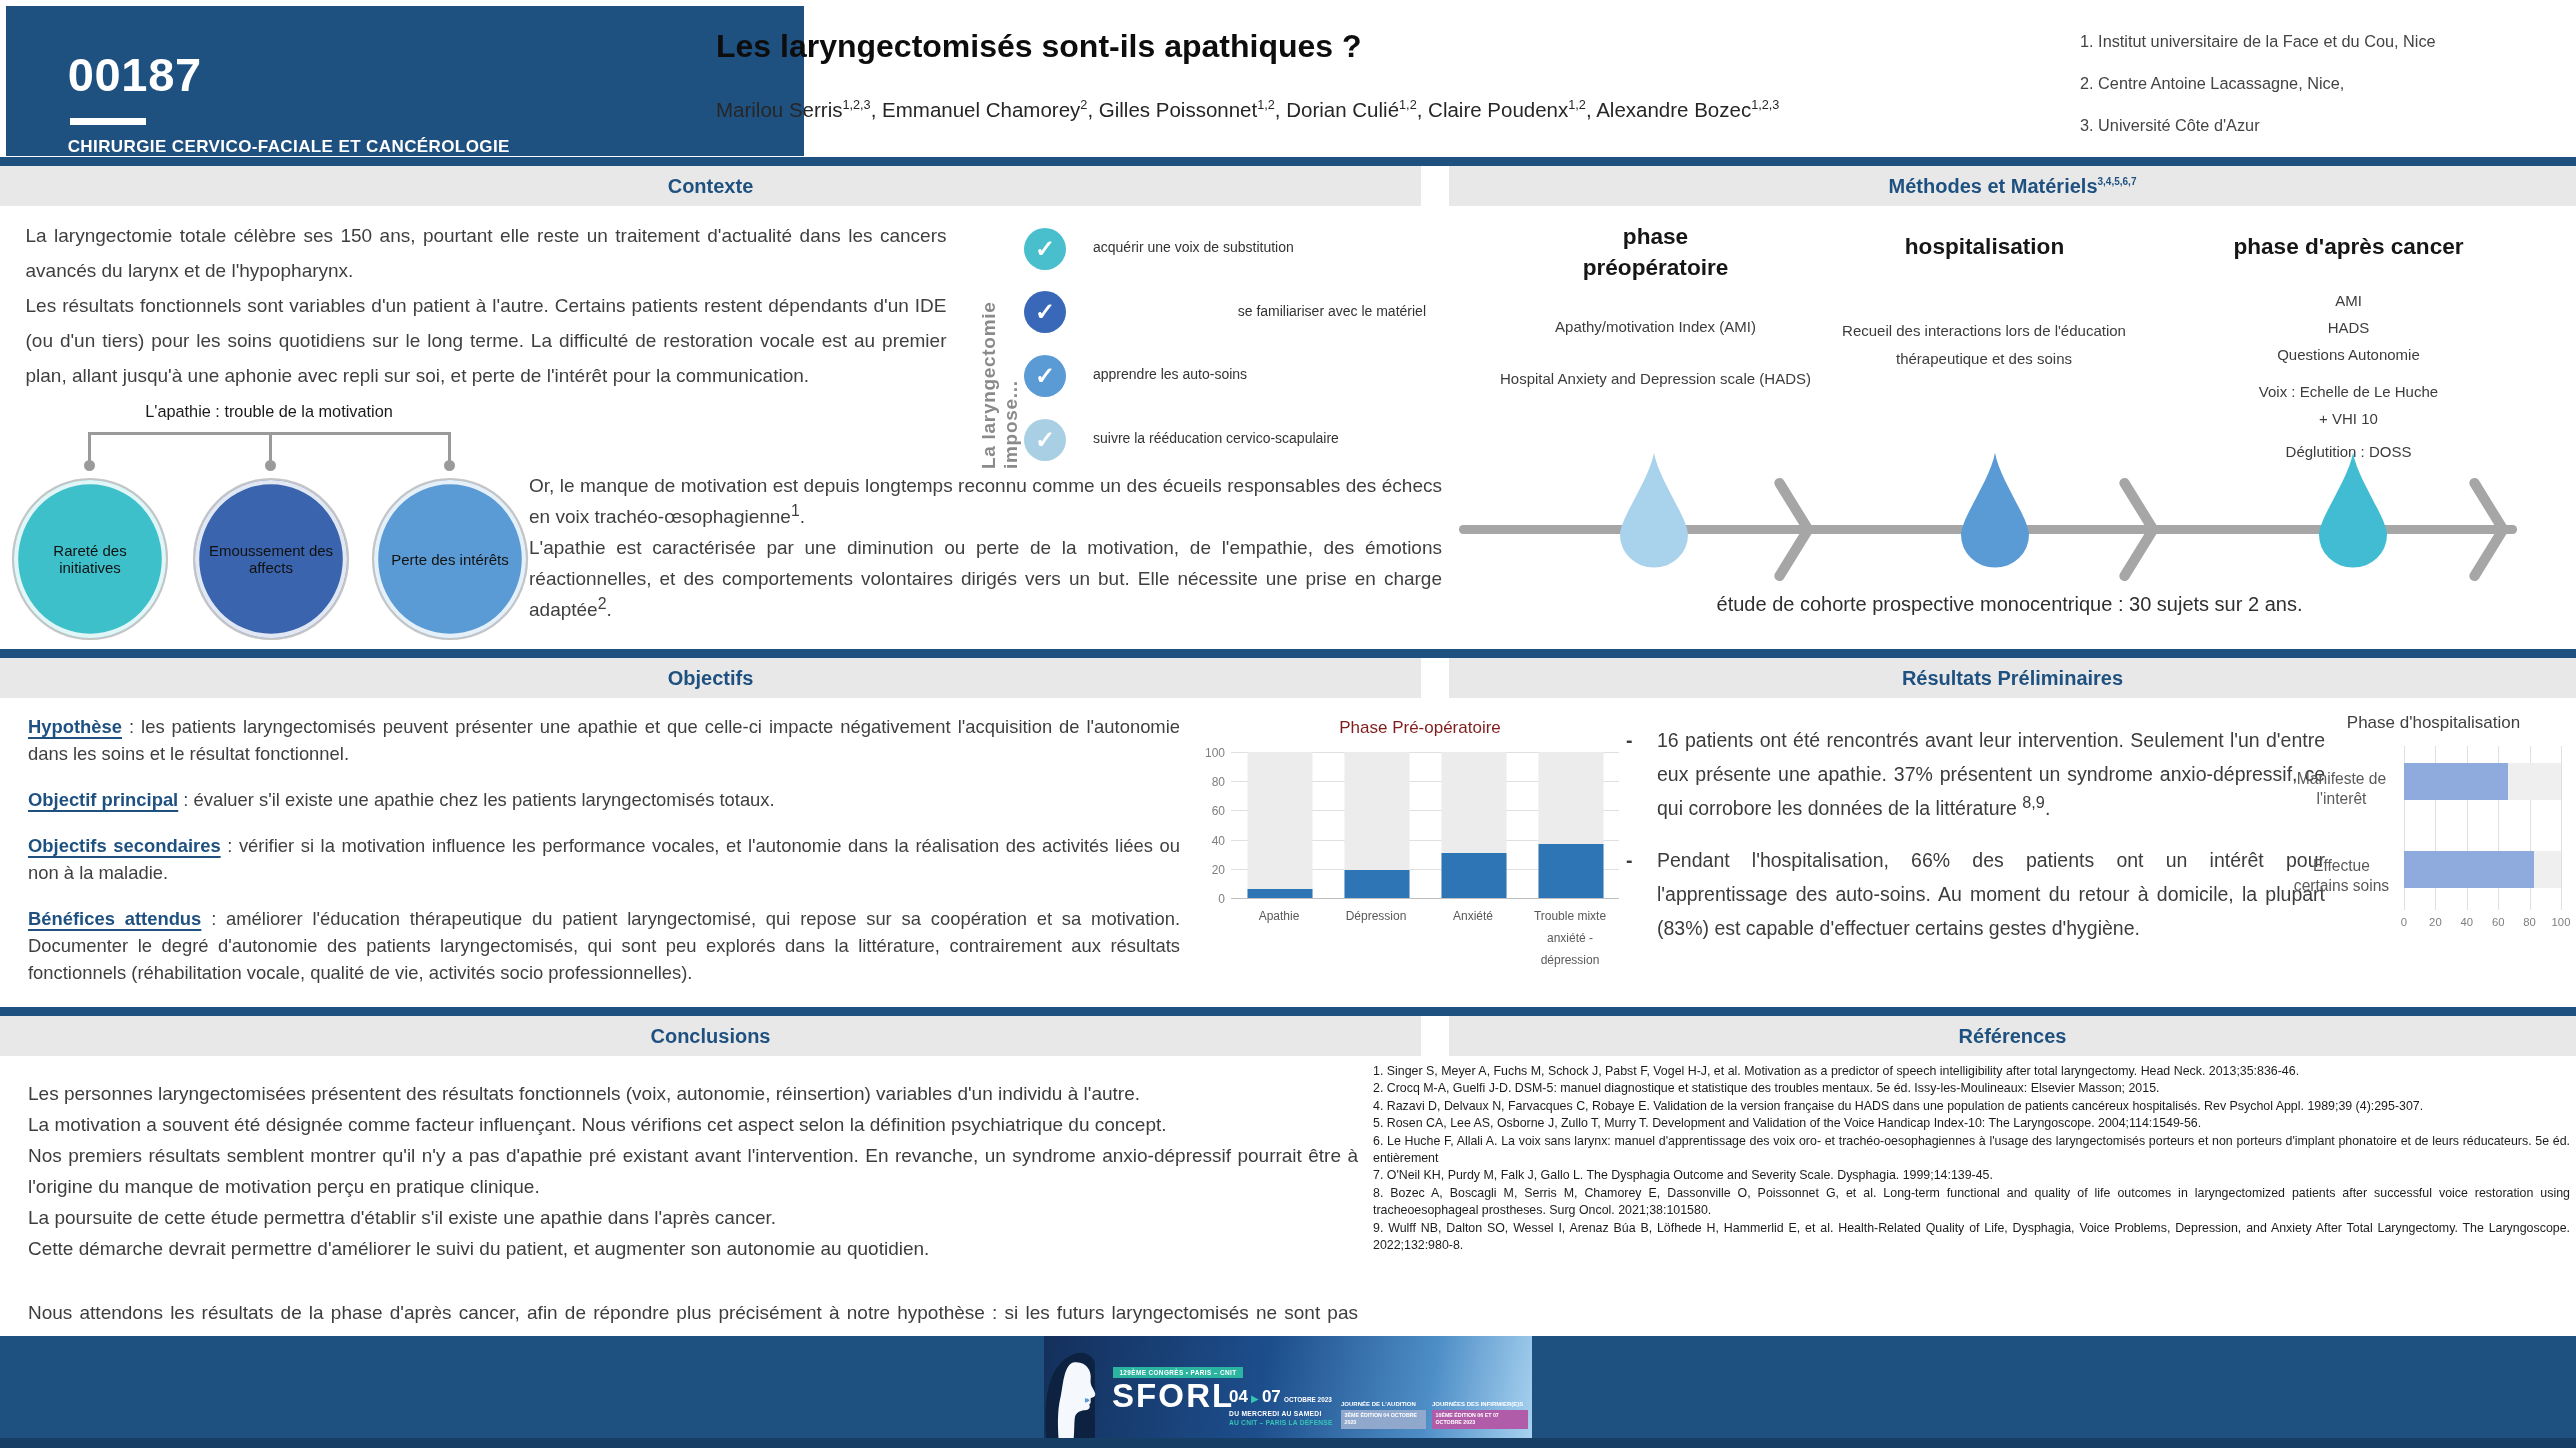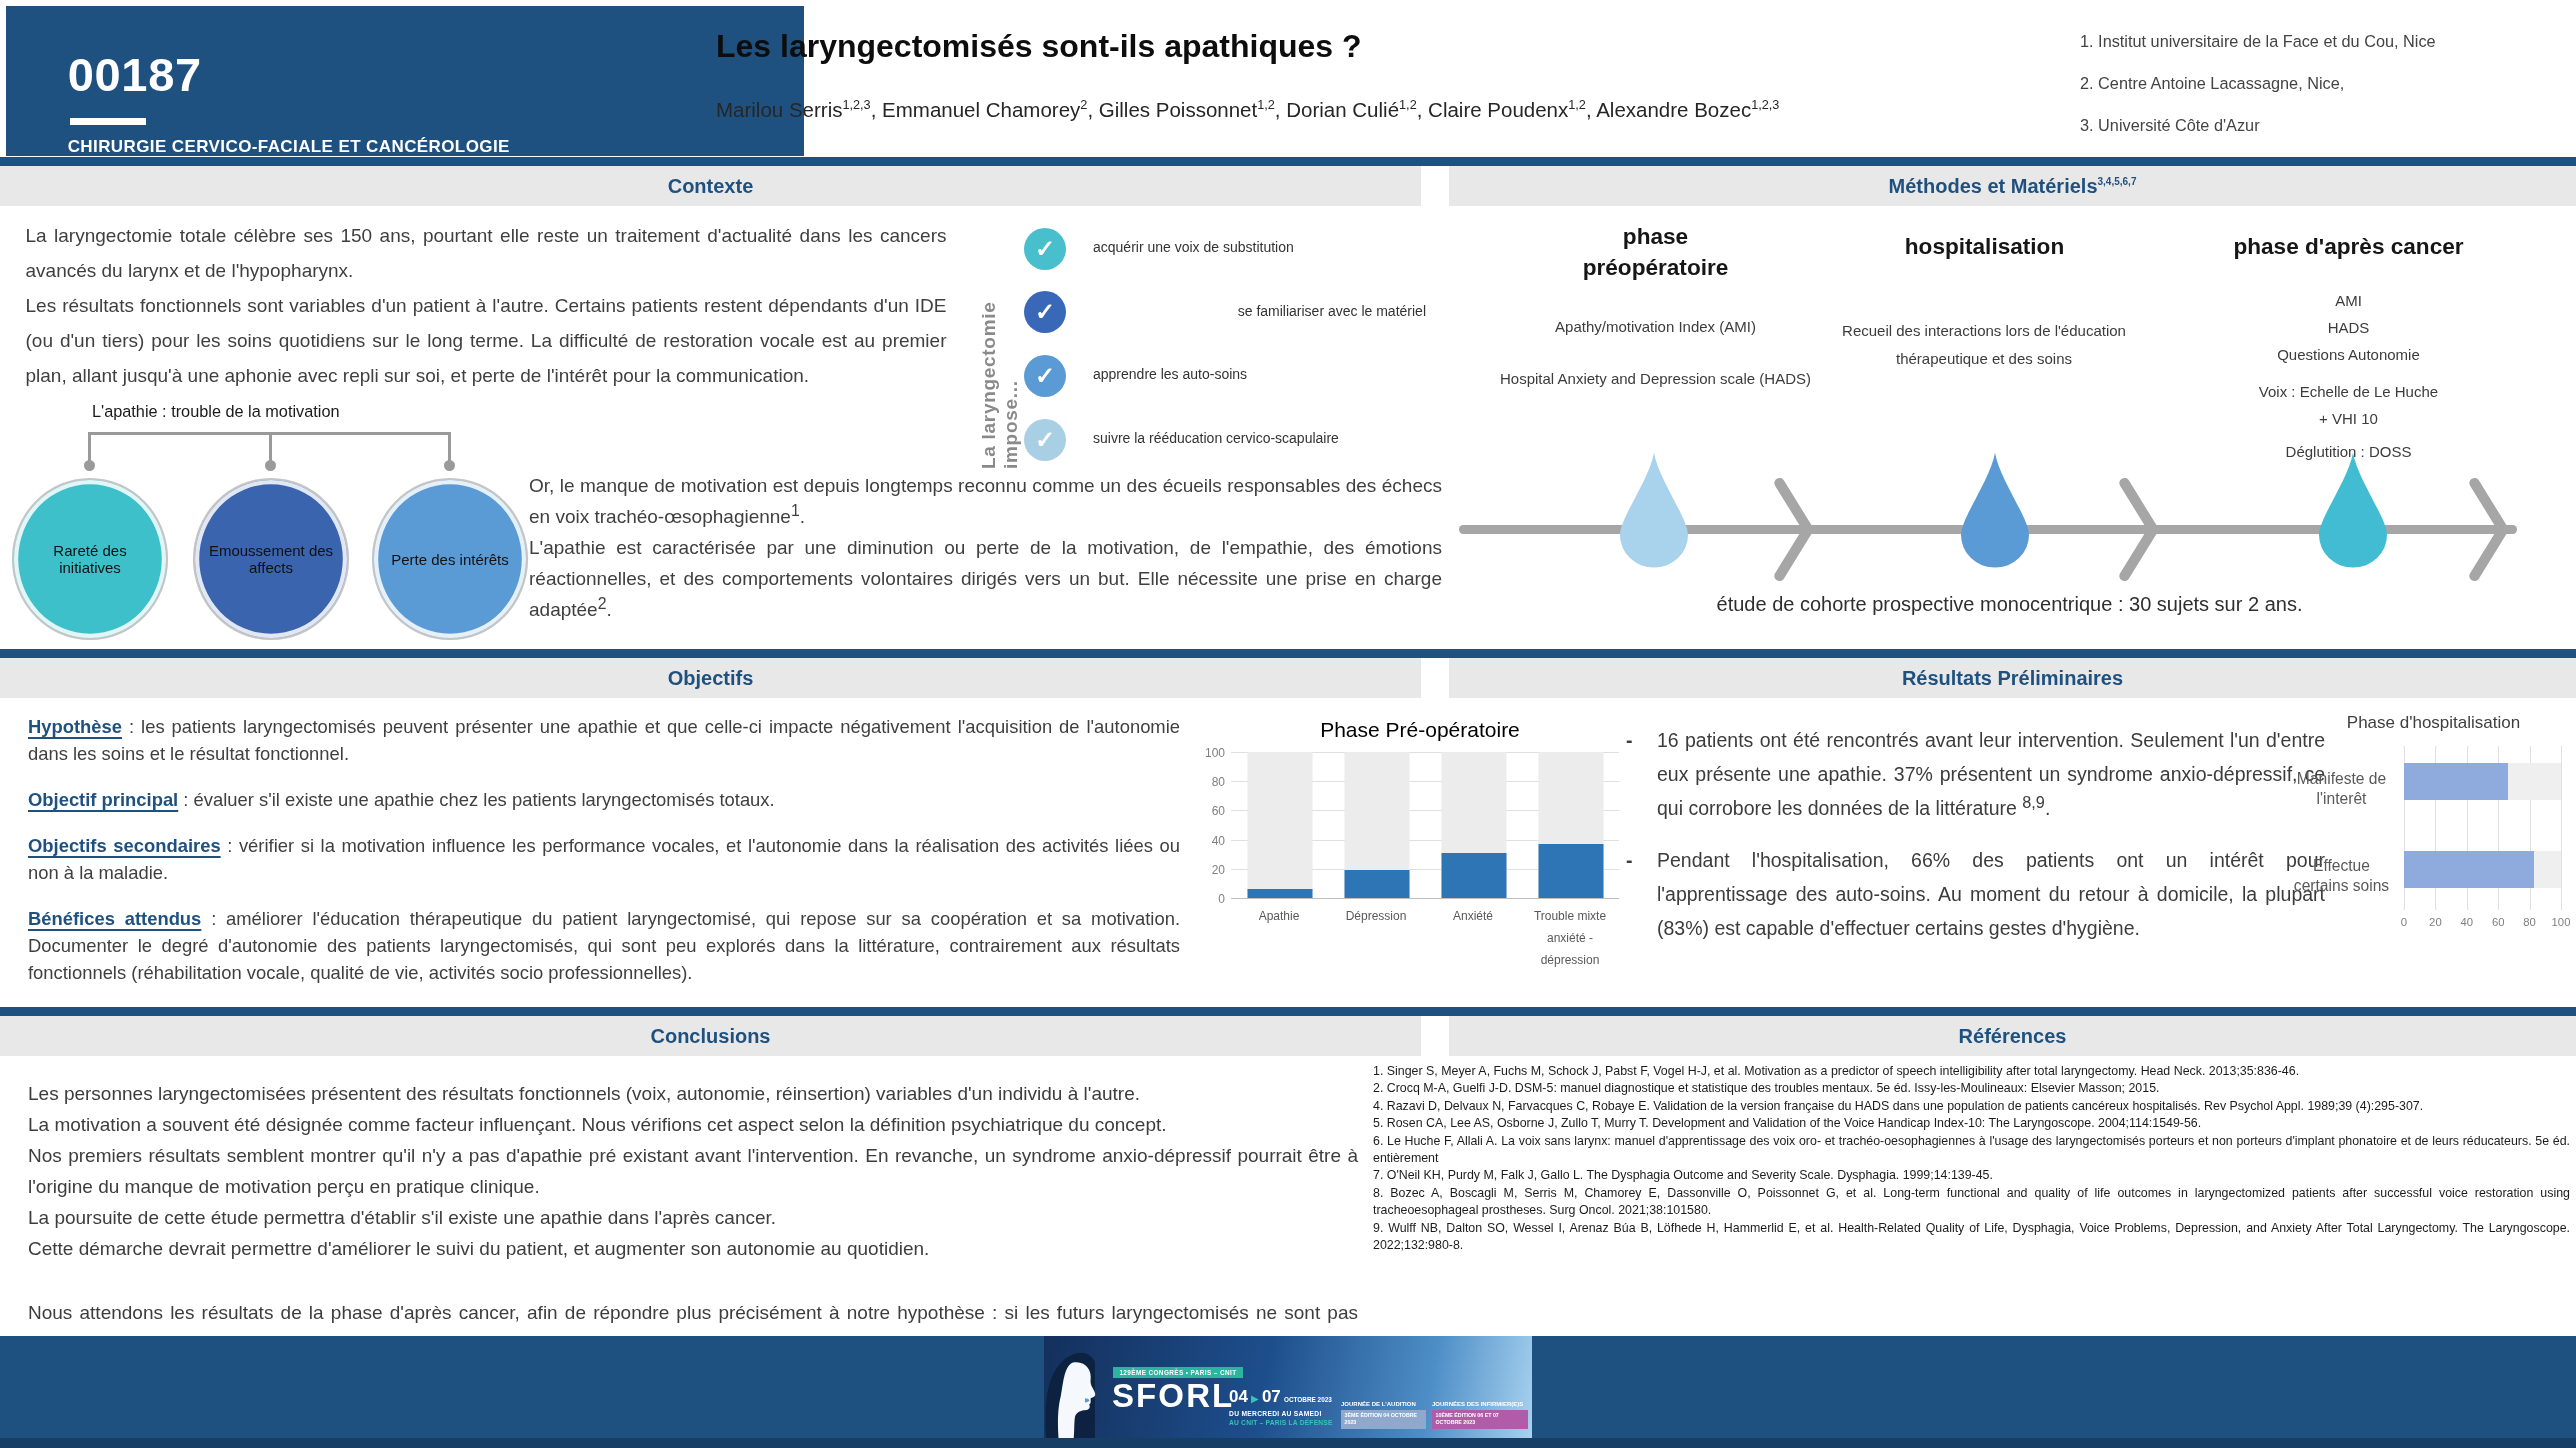--- a/index.html
+++ b/index.html
@@ -17,21 +17,21 @@
   
   .divider{position:absolute;left:0;width:2576px;height:8.5px;background:var(--primary-blue,#1F5180);}
   .band{position:absolute;height:40px;background:#E8E8E8;}
   .band-title{font-size:20px;font-weight:bold;color:var(--primary-blue,#1F5180);text-align:center;line-height:40px;}
   .band-title sup{font-size:10px;}
   
   .jtext{font-size:19px;line-height:35px;text-align:justify;color:#3f3f3f;}
   .jtext2{font-size:19px;line-height:31px;text-align:justify;color:#3f3f3f;}
   sup{line-height:0;}
   
-  .diag-title{position:absolute;left:92px;top:402px;width:354px;text-align:left;font-size:16.3px;color:#1a1a1a;}
+  .diag-title{position:absolute;left:92px;top:402px;width:354px;text-align:center;font-size:16.3px;color:#1a1a1a;}
   .tree-h{position:absolute;left:90px;top:432px;width:359px;height:2.8px;background:#9a9a9a;}
   .tree-v{position:absolute;top:432px;width:2.8px;height:34px;background:#9a9a9a;}
   .tree-dot{position:absolute;top:460px;width:11.3px;height:11.3px;border-radius:50%;background:#9a9a9a;}
   .ellipse{position:absolute;top:480px;width:152px;height:158px;border-radius:50%;
            display:flex;align-items:center;justify-content:center;text-align:center;
            font-size:15px;color:#111;padding:0 12.7px;box-sizing:border-box;
            box-shadow:inset 0 0 0 4.2px rgba(255,255,255,.85), 0 0 0 2.1px rgba(150,150,150,.55);}
   
   .impose{position:absolute;left:978px;top:225px;height:244px;writing-mode:vertical-rl;transform:rotate(180deg);
           font-size:19px;font-weight:bold;color:#8a8a8a;letter-spacing:0.7px;}
@@ -48,21 +48,21 @@
   
   .obj-block{position:absolute;left:28px;top:713px;width:1152px;}
   .obj-entry{font-size:18.4px;line-height:27px;text-align:justify;color:#3f3f3f;margin-bottom:19px;}
   .obj-lead{color:var(--primary-blue,#1F5180);font-weight:bold;text-decoration:underline;text-decoration-thickness:2.1px;text-underline-offset:4.2px;}
   
   .res-bullets{position:absolute;left:1626px;top:723px;width:699px;}
   .res-item{position:relative;font-size:19.5px;line-height:34px;text-align:justify;color:#3c3c3c;padding-left:31px;margin-bottom:18.4px;}
   .res-dash{position:absolute;left:0;top:0;font-weight:bold;}
   
   .chart1{position:absolute;left:1194px;top:712px;width:433px;height:283px;}
-  .c1-title{position:absolute;left:42px;top:5.7px;width:368px;text-align:center;font-size:21px;color:#000000;}
+  .c1-title{position:absolute;left:42px;top:5.7px;width:368px;text-align:center;font-size:17px;color:#7f1d1d;}
   .c1-plot{position:absolute;left:37px;top:40px;width:388px;height:146px;border-bottom:0.7px solid #BFBFBF;}
   .gridline{position:absolute;left:0;width:100%;height:0.7px;background:#E0E0E0;}
   .ytick{position:absolute;left:-33px;width:27px;text-align:right;font-size:12px;color:#7f7f7f;transform:translateY(-6.4px);}
   .slot{position:absolute;bottom:0;width:97px;height:100%;}
   .track{position:absolute;bottom:0;left:50%;transform:translateX(-50%);width:65px;height:100%;background:#ECECEC;}
   .vbar{position:absolute;bottom:0;left:50%;transform:translateX(-50%);width:65px;background:var(--bar-blue,#2E75B6);}
   .xcat{position:absolute;top:153px;width:113px;text-align:center;font-size:12px;color:#595959;line-height:22px;transform:translateX(-50%);}
   
   .chart2{position:absolute;left:2292px;top:709px;width:280px;height:233px;}
   .c2-title{position:absolute;left:14px;top:4.2px;width:255px;text-align:center;font-size:17px;color:#3f3f3f;}

